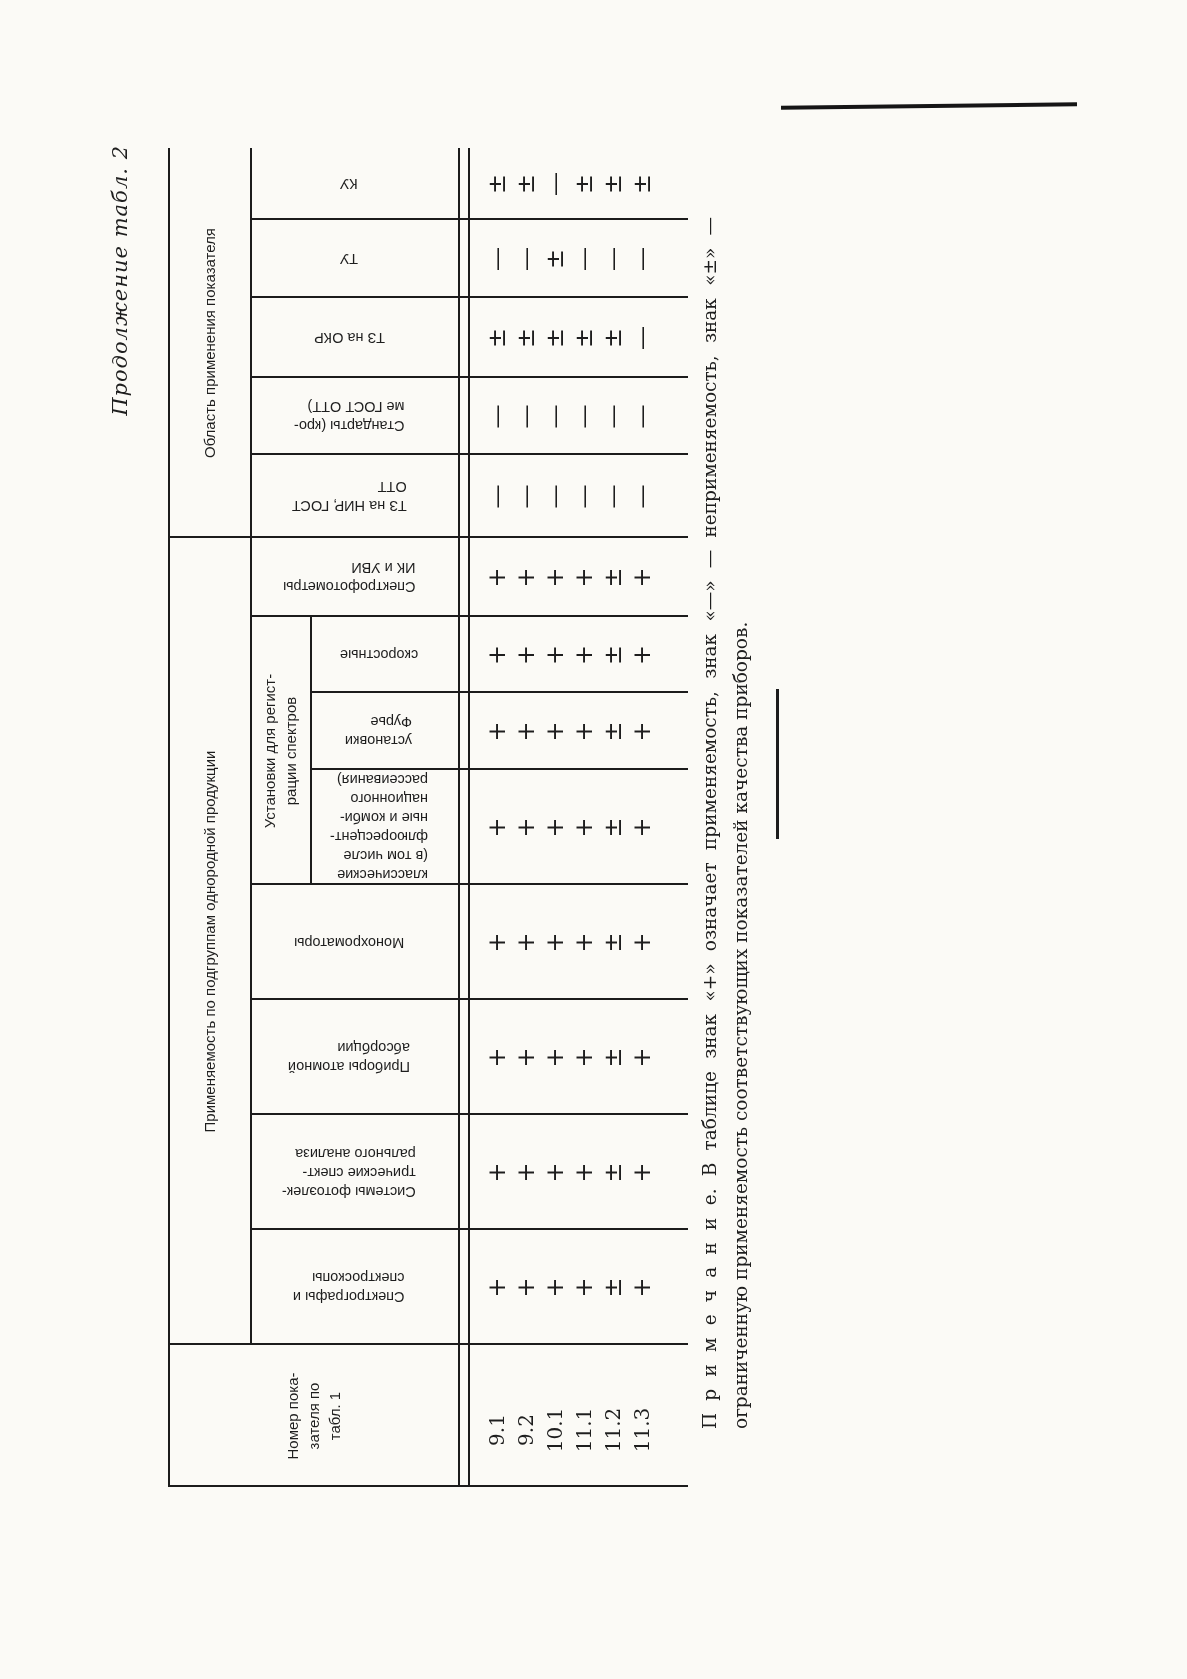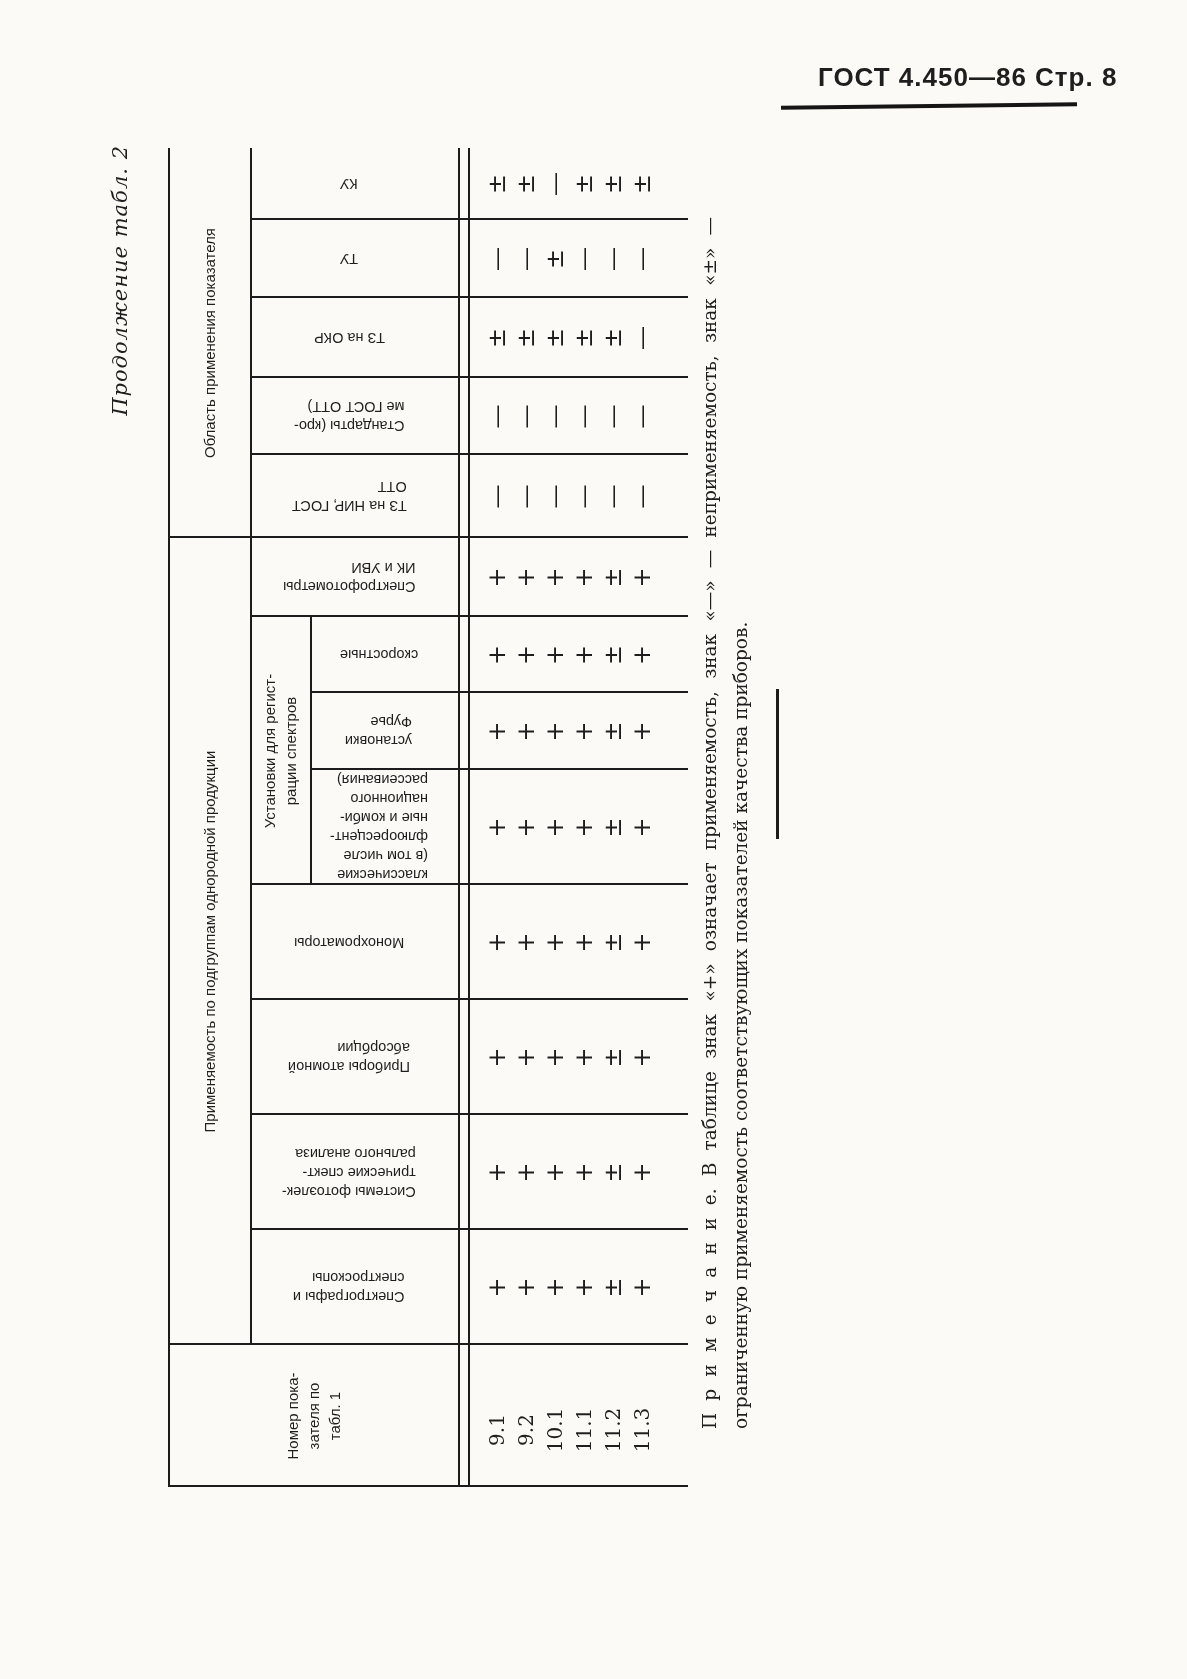--- a/index.html
+++ b/index.html
@@ -51,21 +51,20 @@
     font-size:18.5px; line-height:31px; font-family:"DejaVu Serif", serif; }
   .note-l1 { text-align:justify; text-align-last:justify; }
   .note-l2 { text-align:left; }
   .end-rule { position:absolute; left:660px; top:676px; width:150px; height:3px; background:#1c1c1c; }
 </style>
 </head>
 <body>
 
 <div class="page">
 
-  <div class="gost-head">ГОСТ 4.450—86 Стр. 8</div>
   <div class="gost-rule"></div>
 
   <div class="rot">
     <div class="caption">Продолжение табл. 2</div>
 
     <div id="table-canvas">
 
       <div class="cell" style="left:14px; top:70px; width:138px; height:286px;">
         <div>
           <div>Номер пока-</div>

